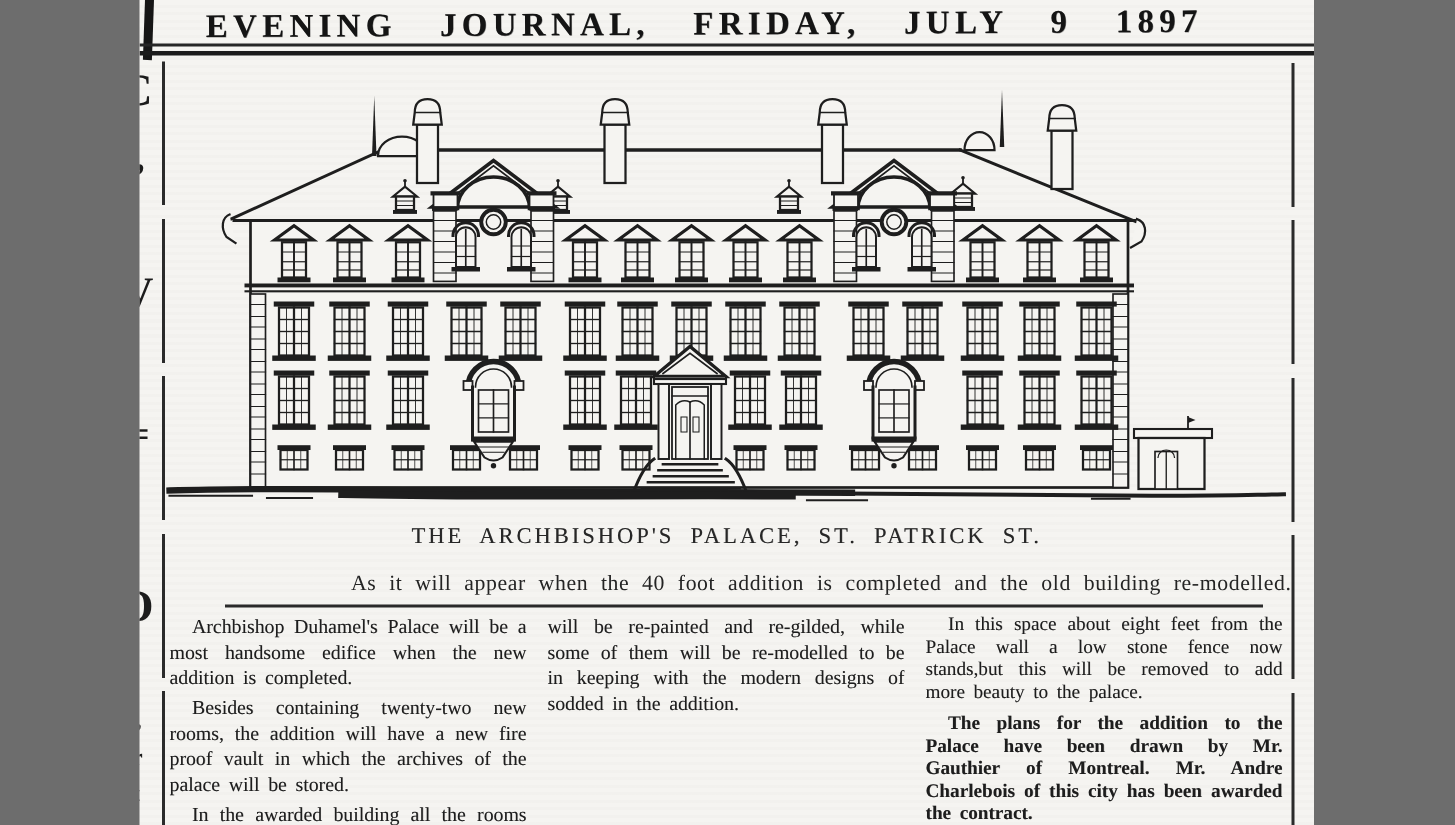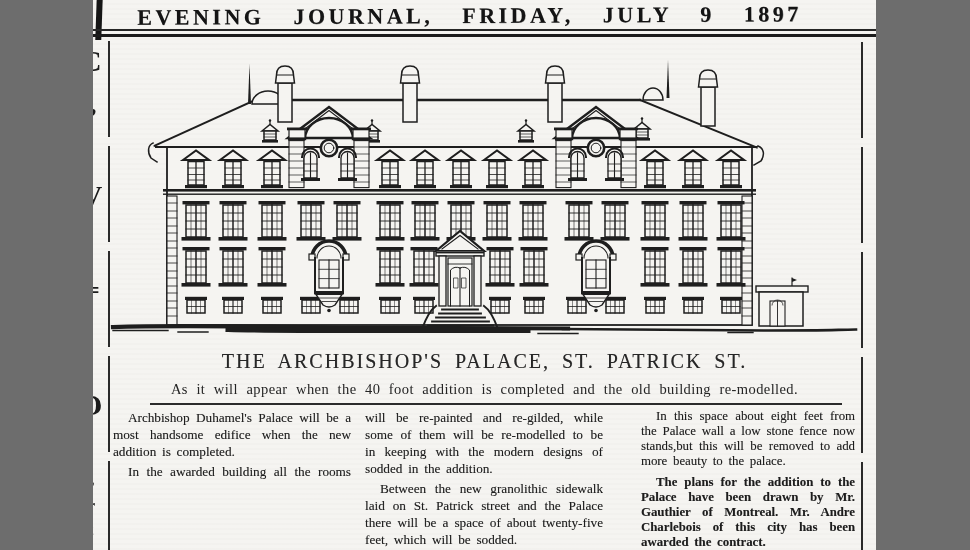--- a/index.html
+++ b/index.html
@@ -22,40 +22,40 @@
     text-shadow:0.3px 0.3px 0 rgba(20,20,20,.45);
   }
   .rule-thin{position:absolute;top:29px;left:0;width:783px;height:1.8px;background:#262626;}
   .rule-thick{position:absolute;top:33.5px;left:0;width:783px;height:3.2px;background:#1b1b1b;}
   .vrule{position:absolute;width:1.7px;background:repeating-linear-gradient(180deg,#2a2a2a 0 96px,rgba(0,0,0,0) 96px 105px);}
   .vrule.left{left:15px;top:41px;height:509px;}
   .vrule.right{left:768px;top:42px;height:508px;}
   .drawing{position:absolute;left:15px;top:40px;}
   .art-title{
     position:absolute;top:350px;left:15px;right:15px;text-align:center;
-    font-size:20px;color:#262626;letter-spacing:2px;word-spacing:5px;white-space:nowrap;
+    font-size:15px;color:#262626;letter-spacing:2px;word-spacing:5px;white-space:nowrap;
     text-shadow:0.2px 0.2px 0 rgba(30,30,30,.4);
   }
   .art-subtitle{
-    position:absolute;top:381px;left:15px;right:15px;text-align:center;
+    position:absolute;top:381px;left:15px;right:15px;text-align:right;
     font-size:14.5px;color:#242424;letter-spacing:0.4px;word-spacing:4.5px;white-space:nowrap;
   }
   .sub-rule{position:absolute;top:403px;left:57px;width:692px;height:1.7px;background:#2b2b2b;}
   .columns{
     position:absolute;top:409px;left:20px;width:742px;height:141px;
     display:flex;gap:14px;overflow:hidden;
   }
   .col{flex:1 1 0;overflow:hidden;}
   .col p{
     margin:0;color:#1d1d1d;text-align:justify;
     font-size:13.2px;line-height:17px;word-spacing:2.5px;
     text-shadow:0.2px 0.2px 0 rgba(25,25,25,.35);
   }
   .col p + p{margin-top:3px;}
-  .col.tight p{font-size:12.8px;line-height:15px;margin-left:24px;}
+  .col.tight p{font-size:12.8px;line-height:15px;}
   .col p.ind{text-indent:15px;}
   .col p.gap{margin-top:6px;font-weight:bold;}
   .col p.stretch{text-align-last:justify;}
   .frag{position:absolute;color:#1c1c1c;font-weight:bold;line-height:1;}
   .f1{left:-13px;top:46px;font-size:30px;}
   .f2{left:-3px;top:92px;font-size:26px;}
   .f3{left:-11px;top:182px;font-size:28px;}
   .f4{left:-7px;top:278px;font-size:24px;}
   .f5{left:-14px;top:390px;font-size:30px;}
   .f6{left:-3px;top:470px;font-size:18px;}
@@ -341,25 +341,25 @@
     </g>
   </svg>
 
   <div class="art-title">THE ARCHBISHOP'S PALACE, ST. PATRICK ST.</div>
   <div class="art-subtitle">As it will appear when the 40 foot addition is completed and the old building re-modelled.</div>
   <div class="sub-rule"></div>
 
   <div class="columns">
     <div class="col">
       <p class="ind">Archbishop Duhamel's Palace will be a most handsome edifice when the new addition is completed.</p>
+      <p class="ind">Besides containing twenty-two new rooms, the addition will have a new fire proof vault in which the archives of the palace will be stored.</p>
       <p class="ind stretch">In the awarded building all the rooms</p>
     </div>
     <div class="col">
       <p>will be re-painted and re-gilded, while some of them will be re-modelled to be in keeping with the modern designs of sodded in the addition.</p>
-      <p class="ind">Between the new granolithic sidewalk laid on St. Patrick street and the Palace there will be a space of about twenty-five feet, which will be sodded.</p>
     </div>
     <div class="col tight">
       <p class="ind">In this space about eight feet from the Palace wall a low stone fence now stands,but this will be removed to add more beauty to the palace.</p>
       <p class="ind gap">The plans for the addition to the Palace have been drawn by Mr. Gauthier of Montreal. Mr. Andre Charlebois of this city has been awarded the contract.</p>
     </div>
   </div>
 
 </div>
 
 </body></html>

